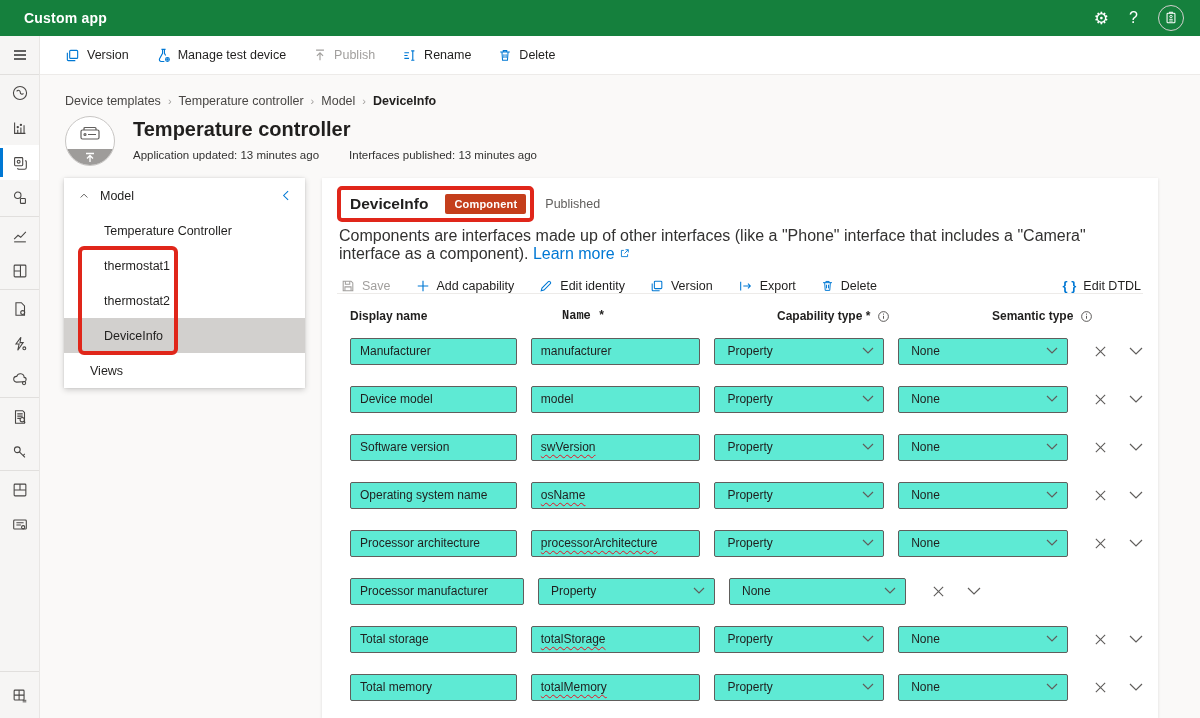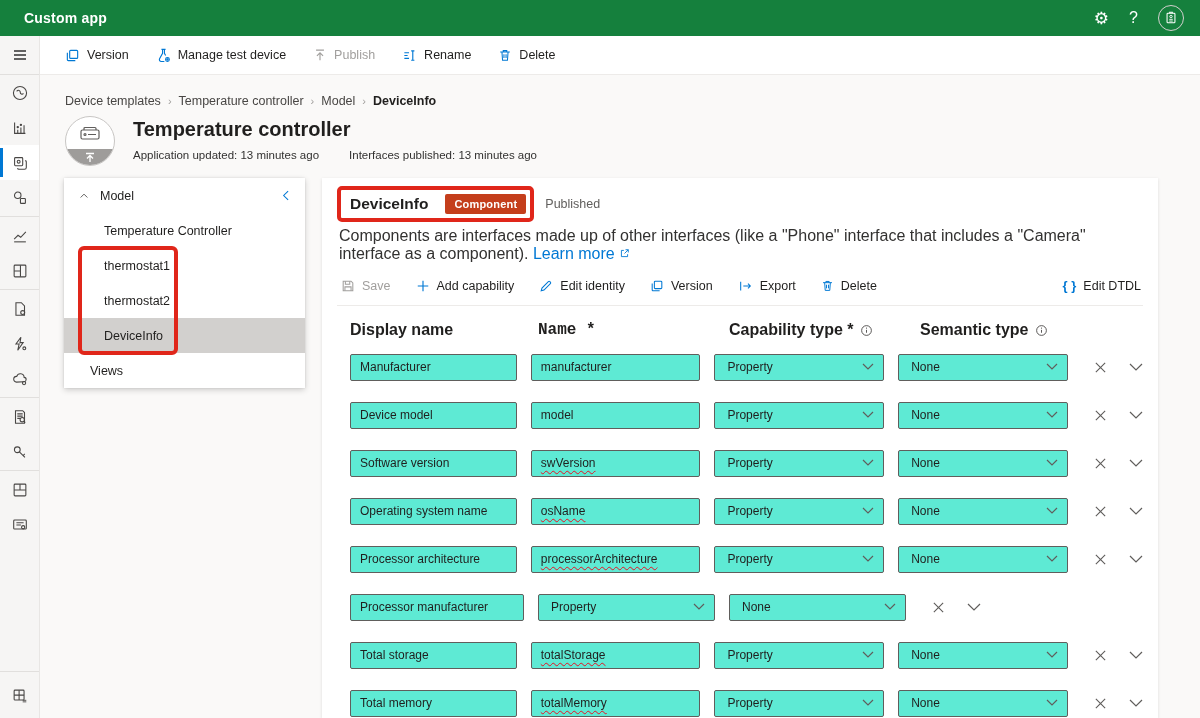--- a/index.html
+++ b/index.html
@@ -59,29 +59,29 @@
 
   
   .main-card { position:absolute; left:282px; top:142px; width:836px; bottom:0; background:#fff; box-shadow:0 1px 3px rgba(0,0,0,.12); padding:8px 15px 0 15px; overflow:hidden; }
   .panel-title-row { display:flex; align-items:center; }
   .title-annotation { border:4px solid #e0261a; border-radius:5px; display:inline-flex; align-items:center; padding:4px 4px 4px 9px; gap:17px; }
   .panel-title { font-size:15.5px; font-weight:bold; color:#201f1e; }
   .component-badge { background:#c43e1c; color:#fff; font-size:11px; font-weight:bold; padding:4px 9px; border-radius:2px; letter-spacing:.2px; }
   .panel-status { margin-left:11px; font-size:12.5px; color:#605e5c; }
   .panel-desc { margin:5px 0 0 2px; font-size:16px; color:#323130; }
   .panel-desc a { color:#0078d4; text-decoration:none; cursor:pointer; }
-  .panel-toolbar { display:flex; align-items:center; gap:25px; margin-top:15px; padding:0 2px 12px 4px; border-bottom:1px solid #edebe9; font-size:12.5px; }
+  .panel-toolbar { display:flex; align-items:center; gap:25px; margin-top:15px; padding:0 2px 0 4px; border-bottom:1px solid #edebe9; font-size:12.5px; }
   .ptool { display:flex; align-items:center; gap:7px; cursor:pointer; color:#201f1e; }
   .ptool.disabled { color:#a19f9d; cursor:default; }
   .ptool-right { margin-left:auto; }
   .braces { color:#0078d4; font-size:13px; font-weight:bold; }
 
   
   .cap-table { padding:15px 0 0 13px; }
-  .thead { display:flex; font-size:16px; font-weight:bold; color:#201f1e; }
+  .thead { display:flex; font-size:12px; font-weight:bold; color:#201f1e;gap:24px; }
   .th { display:flex; align-items:center; gap:7px; }
   .th1 { width:188px; } .th2 { width:191px;font-family:Liberation Mono, monospace; } .th3 { width:191px; }
   .trow { display:flex; align-items:center; margin-top:14px; margin-bottom:6px; height:28px; }
   .trow + .trow { margin-top:20px; }
   .fbox { height:27px; border:1px solid #605e5c; border-radius:2px; background:#5eead4; display:flex; align-items:center; padding:0 9px; font-size:12px; color:#201f1e; }
   .f-display { width:174px; margin-right:14px; }
   .f-name { width:177px; margin-right:14px; }
   .f-drop { width:177px; margin-right:14px; justify-content:space-between; cursor:pointer;padding-left:12px; }
   .squiggle { text-decoration:underline wavy #e81123; text-decoration-thickness:1px; text-underline-offset:3px; }
   .row-x { margin-left:12px; cursor:pointer; display:flex; }

